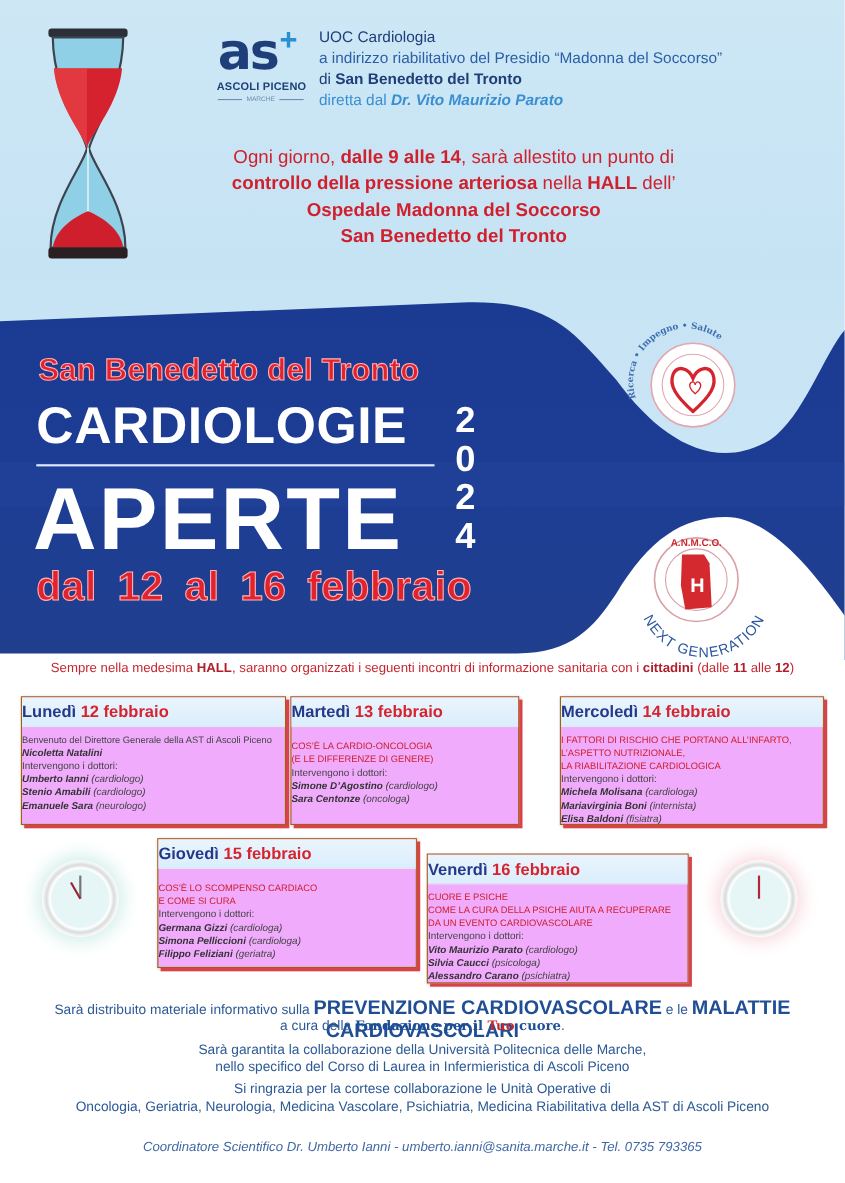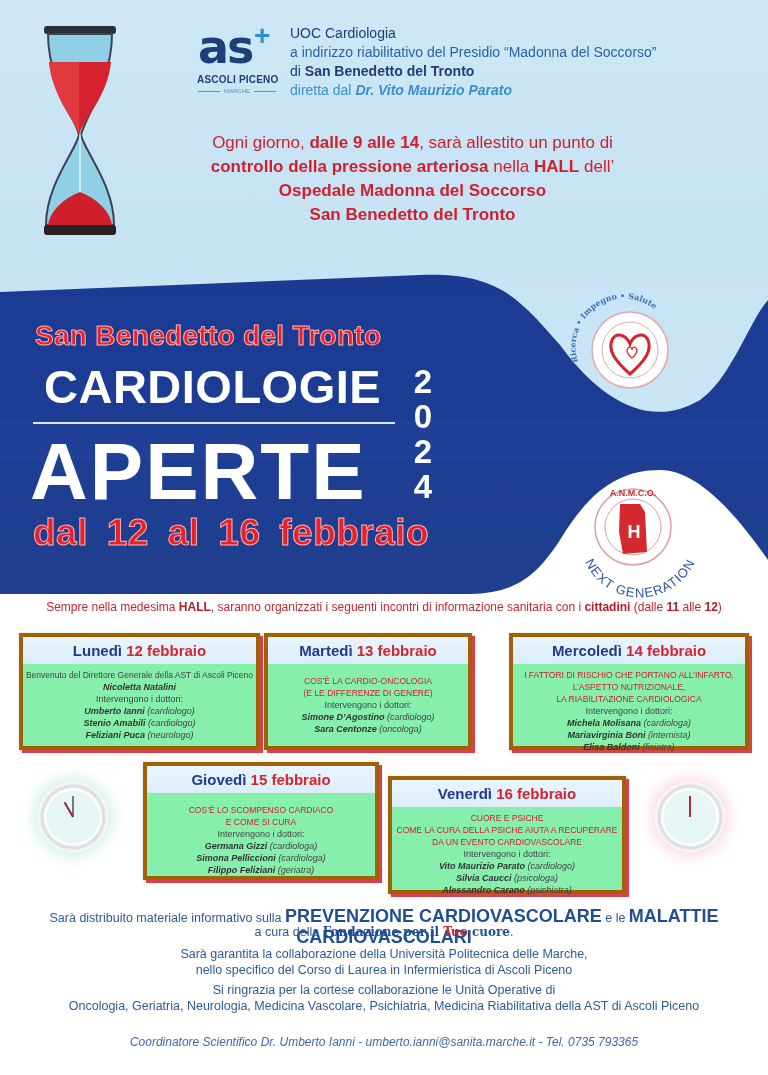--- a/index.html
+++ b/index.html
@@ -28,35 +28,35 @@
   .uoc .t3 b { color: #1f3d78; }
   .uoc .t4 { color: #3a8fd0; }
   .uoc .t4 b { font-style: italic; color: #3a8fd0; }
 
   .daily { position: absolute; left: 200px; top: 131px; width: 425px; text-align: center;
     color: #d0202e; font-size: 17px; line-height: 24px; }
   .daily b { font-weight: bold; }
 
   .sbt { position: absolute; left: 35px; top: 320px; font-size: 28px; font-weight: bold; color: #e0232e;
     -webkit-text-stroke: 1px #ffb0b0; letter-spacing: 0.3px; }
-  .cardio { position: absolute; left: 44px; top: 360px; font-size: 47px; font-weight: bold; color: #ffffff; letter-spacing: 0.5px; line-height: 54px; }
+  .cardio { position: absolute; left: 33px; top: 360px; font-size: 47px; font-weight: bold; color: #ffffff; letter-spacing: 0.5px; line-height: 54px; }
   .hr { position: absolute; left: 33px; top: 422px; width: 362px; height: 2px; background: #dce8ff; }
   .aperte { position: absolute; left: 30px; top: 430px; font-size: 80px; font-weight: bold; color: #ffffff; line-height: 84px; letter-spacing: 2px; }
   .year { position: absolute; left: 408px; top: 364px; width: 30px; font-size: 33px; font-weight: bold; color: #ffffff; line-height: 35px; text-align: center; }
   .range { position: absolute; left: 33px; top: 512px; font-size: 37px; font-weight: bold; color: #e0232e;
     -webkit-text-stroke: 1px #ffb0b0; word-spacing: 8px; letter-spacing: 0.5px; }
 
   .logo-fond { position: absolute; left: 560px; top: 292px; width: 125px; height: 105px; }
   .logo-anmco { position: absolute; left: 565px; top: 472px; width: 150px; height: 128px; }
 
   .intro { position: absolute; left: 0; top: 600px; width: 768px; text-align: center; font-size: 12px; color: #c8262f; }
   .intro b { font-weight: bold; color: #b01e2a; }
 
-  .card { position: absolute; background: #86efac; border: 4px solid #a16207;
-    box-shadow: 3px 3px 0 #d9414c, 1px 1px 3px rgba(0,0,0,0.25); text-align: center; }
+  .card { position: absolute; background: #f0abfc; border: 1px solid #a16207;
+    box-shadow: 3px 3px 0 #d9414c, 1px 1px 3px rgba(0,0,0,0.25); }
   .card .head { background: linear-gradient(180deg, #eaf4fd 0%, #dbeefc 100%); height: 27px; line-height: 27px;
     font-size: 15px; font-weight: bold; color: #23398a; border-bottom: 1px solid #e3e8ef; }
   .card .head .date { color: #d6242f; }
   .card .body { padding-top: 5px; font-size: 9px; line-height: 12px; color: #333; }
   .card .welcome { font-size: 8.5px; color: #444; }
   .card .guest { font-weight: bold; font-style: italic; color: #333; }
   .card .topic { color: #d0202e; font-size: 8.5px; text-transform: uppercase; }
   .card .intv { color: #444; }
   .card .doc b { font-weight: bold; font-style: italic; color: #333; }
   .card .doc i { color: #444; }
@@ -162,21 +162,21 @@
 <div class="intro"><span>Sempre nella medesima </span><b>HALL</b><span>, saranno organizzati i seguenti incontri di informazione sanitaria con i </span><b>cittadini</b><span> (dalle </span><b>11</b><span> alle </span><b>12</b><span>)</span></div>
 
 <div class="card" style="left:19px; top:633px; width:241px; height:117px;">
   <div class="head"><span>Lunedì</span> <span class="date">12 febbraio</span></div>
   <div class="body">
     <div class="welcome">Benvenuto del Direttore Generale della AST di Ascoli Piceno</div>
     <div class="guest">Nicoletta Natalini</div>
     <div class="intv">Intervengono i dottori:</div>
     <div class="doc"><b>Umberto Ianni</b> <i>(cardiologo)</i></div>
     <div class="doc"><b>Stenio Amabili</b> <i>(cardiologo)</i></div>
-    <div class="doc"><b>Feliziani Puca</b> <i>(neurologo)</i></div>
+    <div class="doc"><b>Emanuele Sara</b> <i>(neurologo)</i></div>
   </div>
 </div>
 
 <div class="card" style="left:264px; top:633px; width:208px; height:117px;">
   <div class="head"><span>Martedì</span> <span class="date">13 febbraio</span></div>
   <div class="body">
     <div class="gap"></div>
     <div class="topic">COS’È LA CARDIO-ONCOLOGIA</div>
     <div class="topic">(E LE DIFFERENZE DI GENERE)</div>
     <div class="intv">Intervengono i dottori:</div>

